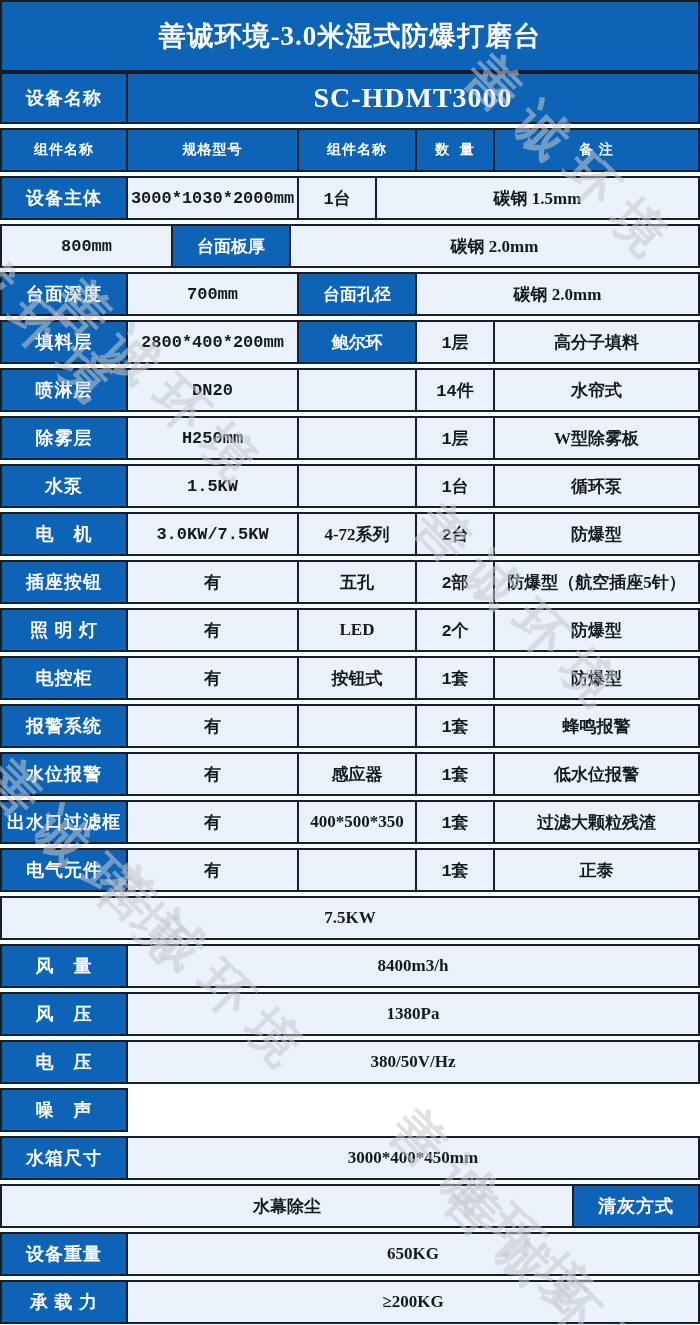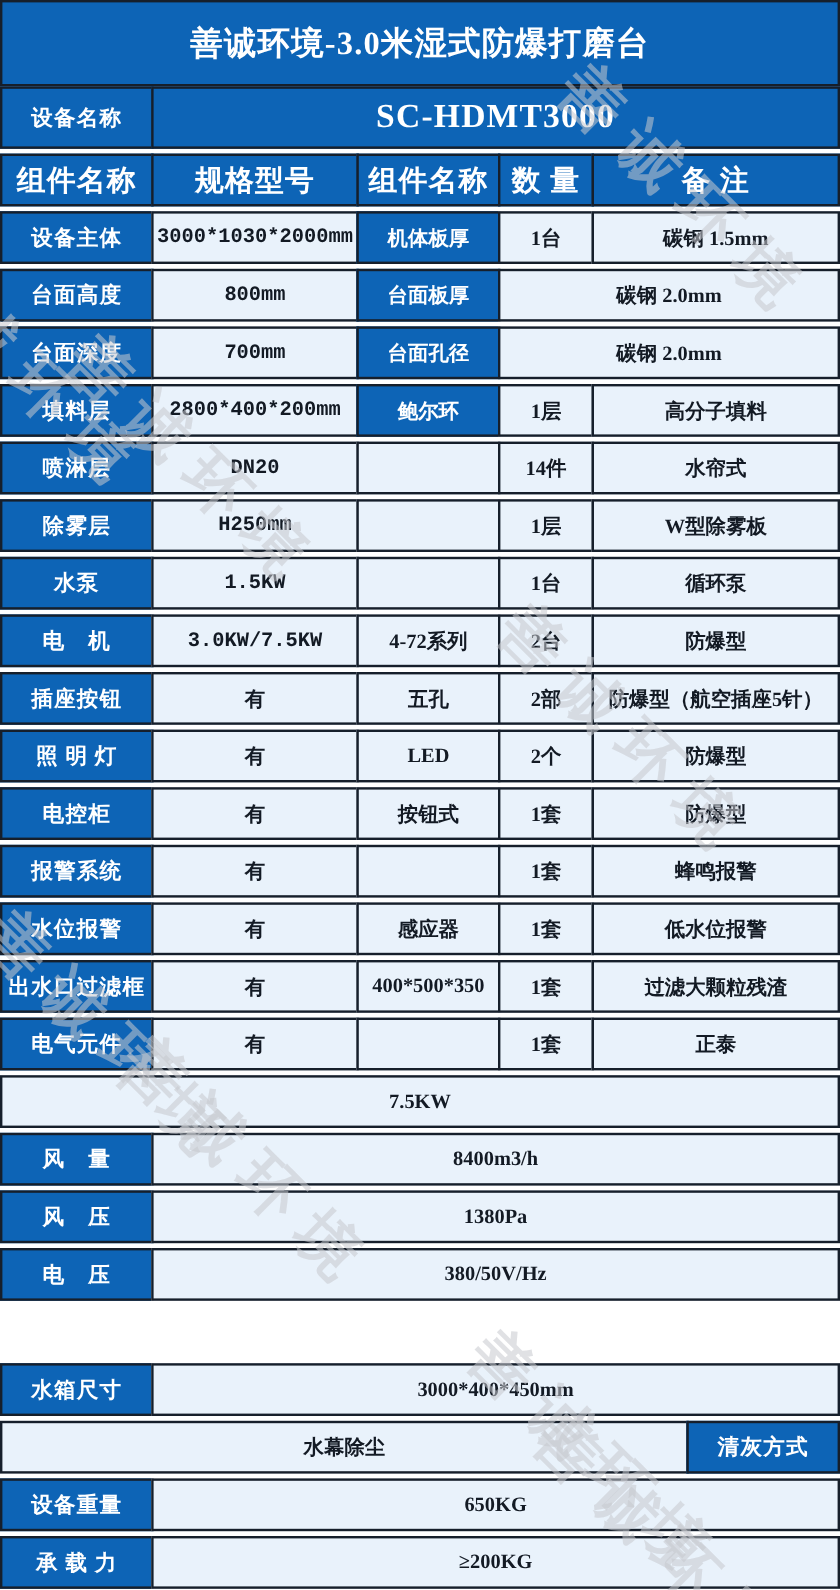--- a/index.html
+++ b/index.html
@@ -51,24 +51,24 @@
     text-align: center;
     overflow: hidden;
     white-space: nowrap;
   }
   .cell + .cell { margin-left: -2px; }
   .blue { background: var(--blue); color: #ffffff; }
   .light { background: var(--light); color: var(--dark-text); }
   .c1 { width: 128px; font-size: 18px; letter-spacing: 1px; }
   .c2 { width: 173px; font-family: Liberation Mono, monospace; }
   .c3 { width: 120px; }
-  .c4 { width: 80px; }
+  .c4 { width: 80px; font-family: Liberation Mono, monospace; }
   .cx { flex: 1; }
   .device-row .cx { font-size: 28px; letter-spacing: 1px; }
-  .header-row .cell { font-size: 24px; letter-spacing: 1px; }
+  .header-row .cell { font-size: 14px; letter-spacing: 1px; }
   .wm {
     position: absolute;
     transform-origin: 0 0;
     transform: rotate(45deg);
     white-space: nowrap;
     color: var(--wm);
     font-size: 52px;
     font-weight: bold;
     letter-spacing: 16px;
     pointer-events: none;
@@ -91,26 +91,24 @@
       <div class="cell blue c2">规格型号</div>
       <div class="cell blue c3">组件名称</div>
       <div class="cell blue c4">数 量</div>
       <div class="cell blue cx">备 注</div>
     </div>
 
   <div id="component-rows">
       <div class="row">
         <div class="cell blue c1">设备主体</div>
         <div class="cell light c2">3000*1030*2000mm</div>
-        <div class="cell blue c3">机体板厚</div>
         <div class="cell light c4">1台</div>
         <div class="cell light cx">碳钢 1.5mm</div>
       </div>
       <div class="row">
-        <div class="cell blue c1">台面高度</div>
         <div class="cell light c2">800mm</div>
         <div class="cell blue c3">台面板厚</div>
         <div class="cell light cx">碳钢 2.0mm</div>
       </div>
       <div class="row">
         <div class="cell blue c1">台面深度</div>
         <div class="cell light c2">700mm</div>
         <div class="cell blue c3">台面孔径</div>
         <div class="cell light cx">碳钢 2.0mm</div>
       </div>
@@ -209,20 +207,21 @@
       </div>
       <div class="row">
         <div class="cell blue c1">风　压</div>
         <div class="cell light cx">1380Pa</div>
       </div>
       <div class="row">
         <div class="cell blue c1">电　压</div>
         <div class="cell light cx">380/50V/Hz</div>
       </div>
       <div class="row">
+        <div class="cell blue c1">噪　声</div>
       </div>
       <div class="row">
         <div class="cell blue c1">水箱尺寸</div>
         <div class="cell light cx">3000*400*450mm</div>
       </div>
       <div class="row">
         <div class="cell light cx">水幕除尘</div>
         <div class="cell blue c1">清灰方式</div>
       </div>
       <div class="row">

